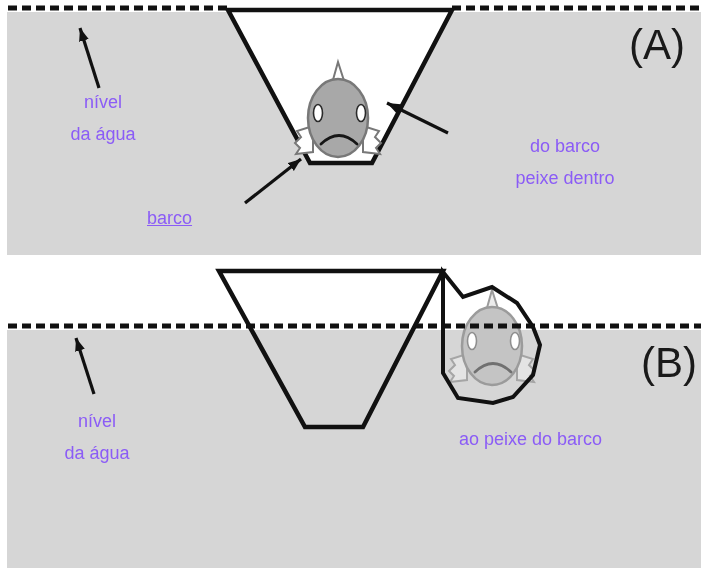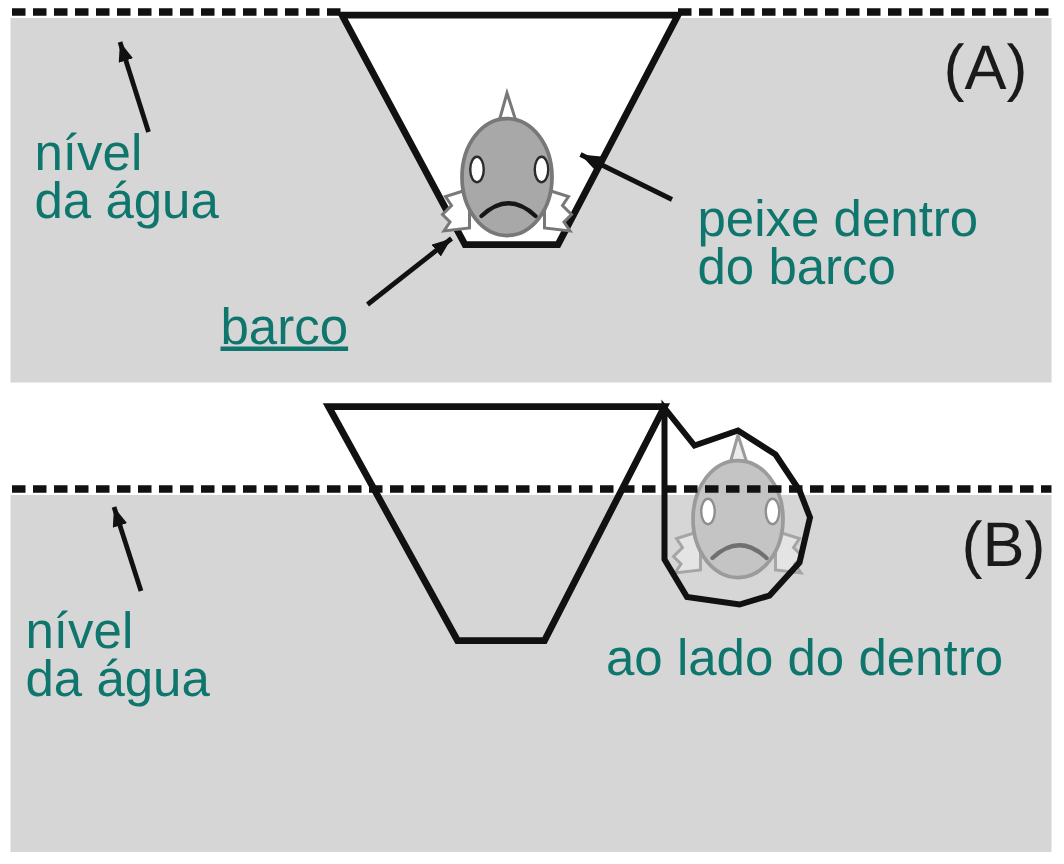--- a/index.html
+++ b/index.html
@@ -7,24 +7,24 @@
     position: relative;
     width: 709px;
     height: 576px;
     background: #ffffff;
     font-family: "Liberation Sans", sans-serif;
     overflow: hidden;
   }
   #diagram-svg { position: absolute; left: 0; top: 0; }
   .label {
     position: absolute;
-    color: #0f766e;
-    font-size: 34px;
+    color: #8b5cf6;
+    font-size: 18px;
     line-height: 32px;
-    text-align: left;
+    text-align: center;
     white-space: nowrap;
   }
   .label span { display: block; }
   .tag {
     position: absolute;
     color: #1a1a1a;
     font-size: 42px;
     line-height: 44px;
   }
 </style>
@@ -83,30 +83,30 @@
   </svg>
 
   <div class="label" style="left:23px; top:86px; width:160px;">
     <span>nível</span>
     <span>da água</span>
   </div>
 
   <div class="label" style="left:147px; top:202px;text-decoration:underline;">barco</div>
 
   <div class="label" style="left:465px; top:130px; width:200px;">
+    <span>do barco</span>
     <span>peixe dentro</span>
-    <span>do barco</span>
   </div>
 
   <div class="tag" style="left:629px; top:23px;">(A)</div>
 
   <div class="label" style="left:17px; top:405px; width:160px;">
     <span>nível</span>
     <span>da água</span>
   </div>
 
   <div class="label" style="left:404px; top:423px; width:253px;">
-    <span>ao lado do dentro</span>
+    <span>ao peixe do barco</span>
   </div>
 
   <div class="tag" style="left:641px; top:341px;">(B)</div>
 
 </div>
 
 </body></html>

